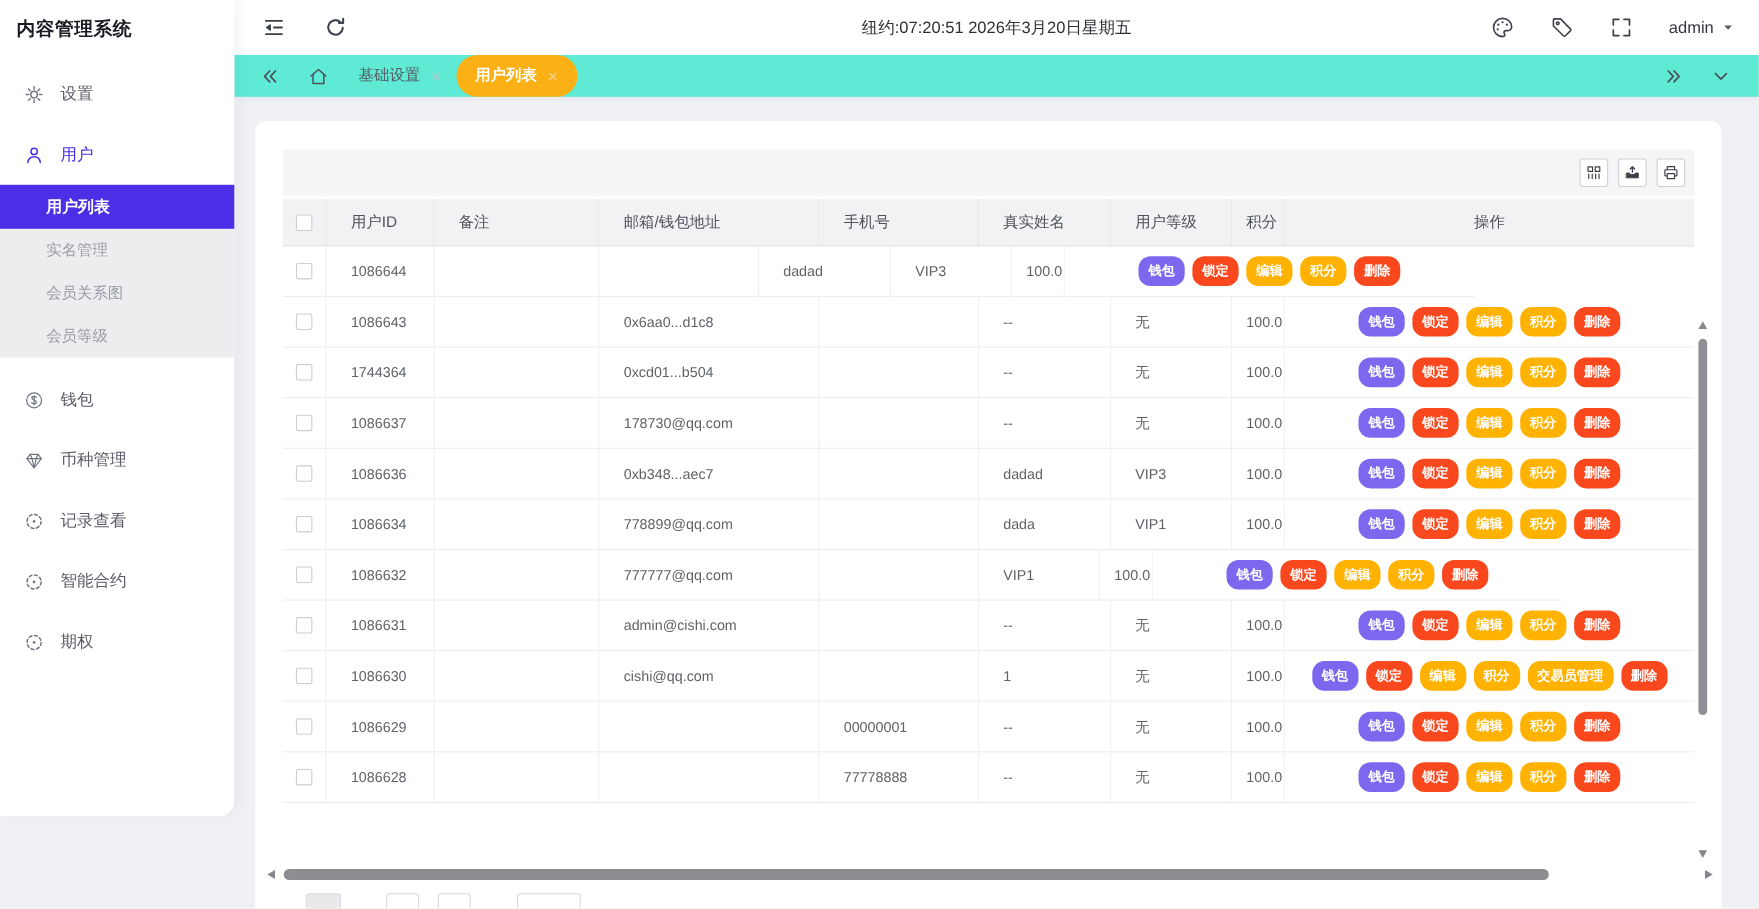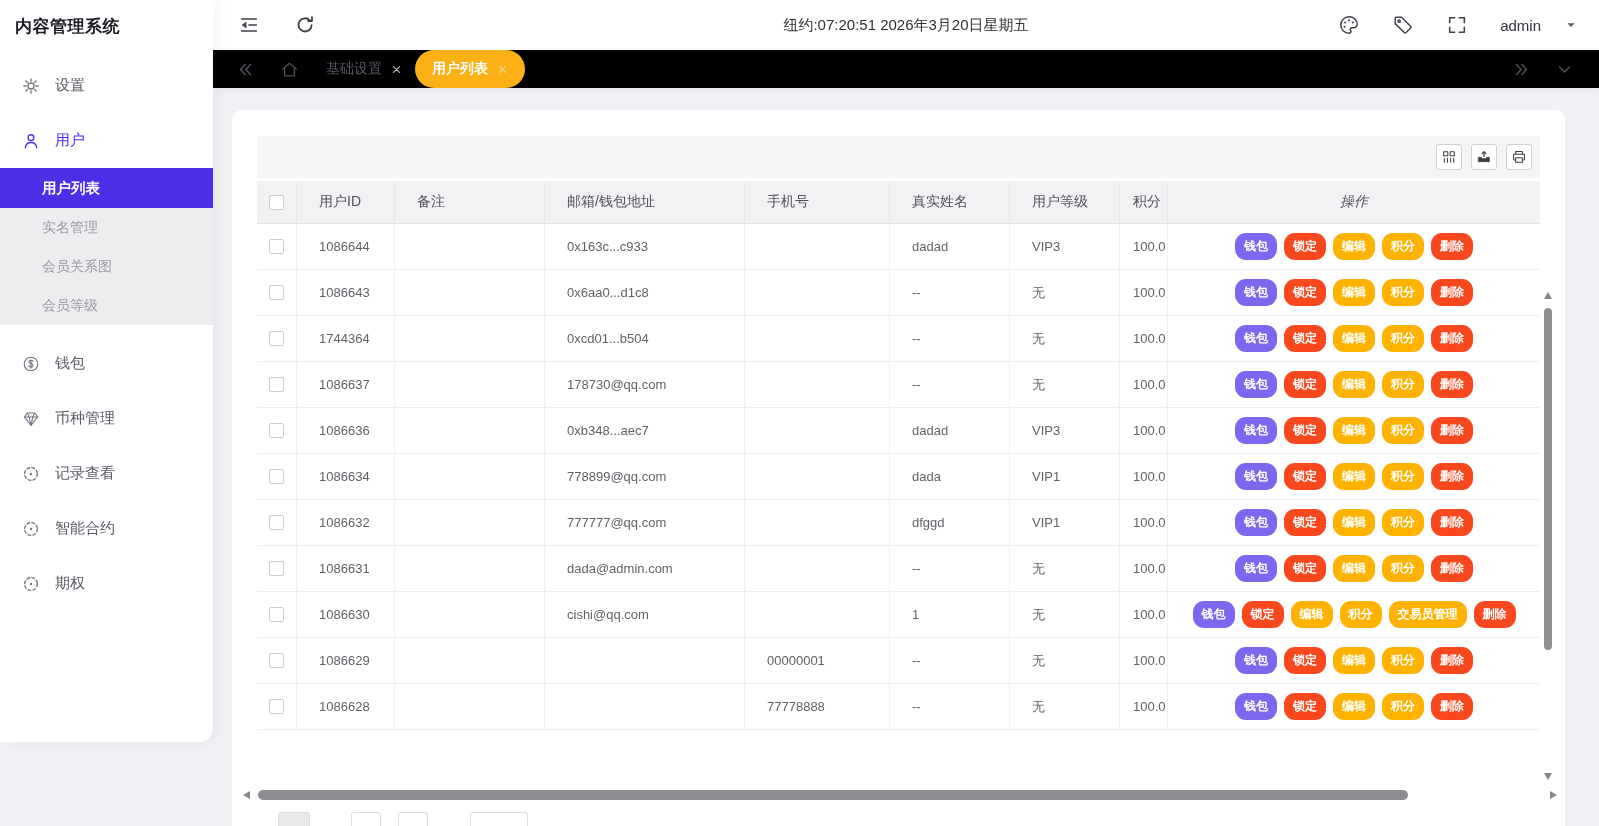--- a/index.html
+++ b/index.html
@@ -24,27 +24,27 @@
   .submenu-item.active { height:40px; background:#4b2ee6; color:#fff; font-weight:bold; font-size:14.5px; }
 
   
   .topbar { position:absolute; left:213px; top:0; right:0; height:50px; background:#fff;
             display:flex; align-items:center; padding:0 22px 0 25px; }
   .tb-icon { width:22px; height:22px; color:#3d414a; display:inline-flex; cursor:pointer; }
   .tb-icon svg { width:22px; height:22px; }
   .tb-left { display:flex; align-items:center; gap:34px; }
   .clock { position:absolute; left:0; right:0; text-align:center; font-size:15px; color:#2d3036; pointer-events:none; }
   .tb-right { margin-left:auto; display:flex; align-items:center; gap:32px; z-index:2; }
-  .admin-box { display:flex; align-items:center; gap:24px; cursor:pointer; }
+  .admin-box { display:flex; align-items:center; gap:7px; cursor:pointer; }
   .admin-name { font-size:15px; color:#33363d; }
   .caret { width:12px; height:12px; display:inline-flex; color:#555a63; }
   .caret svg { width:12px; height:12px; }
 
   
-  .tabbar { position:absolute; left:213px; top:50px; right:0; height:38px; background:#000000;
+  .tabbar { position:absolute; left:213px; top:50px; right:0; height:38px; background:#5eead4;
             display:flex; align-items:center; padding:0 26px 0 24px; box-shadow:0 3px 5px rgba(40,40,70,.04); }
   .tab-ctrl { width:17px; height:17px; color:#4c505a; display:inline-flex; cursor:pointer; flex:0 0 auto; }
   .tab-ctrl svg { width:17px; height:17px; }
   .home-ic { margin-left:26px; width:19px; height:19px; color:#4c505a; }
   .home-ic svg { width:19px; height:19px; }
   .tabs { display:flex; align-items:center; margin-left:14px; flex:1; }
   .tab { height:38px; display:flex; align-items:center; gap:9px; padding:0 13px; font-size:14px;
          color:#565a63; cursor:pointer; }
   .tab .close-ic { width:11px; height:11px; color:#c0c3ca; display:inline-flex; }
   .tab .close-ic svg { width:11px; height:11px; }
@@ -320,31 +320,30 @@
               <div class="t-cell c0" style="width: 40px; flex-basis: 40px;">
                 <span class="checkbox"></span>
               </div>
               <div class="t-cell c1" style="width: 98px; flex-basis: 98px;">用户ID</div>
               <div class="t-cell c2" style="width: 150px; flex-basis: 150px;">备注</div>
               <div class="t-cell c3" style="width: 200px; flex-basis: 200px;">邮箱/钱包地址</div>
               <div class="t-cell c4" style="width: 145px; flex-basis: 145px;">手机号</div>
               <div class="t-cell c5" style="width: 120px; flex-basis: 120px;">真实姓名</div>
               <div class="t-cell c6" style="width: 110px; flex-basis: 110px;">用户等级</div>
               <div class="t-cell c7" style="width: 48px; flex-basis: 48px;">积分</div>
-              <div class="t-cell c8" style="width: 372px; flex-basis: 372px; font-style: italic;">操作</div>
+              <div class="t-cell c8" style="width: 372px; flex-basis: 372px;">操作</div>
             </div>
           </div>
         <div class="t-body" id="tbody">
             <div class="t-row">
               <div class="t-cell c0" style="width: 40px; flex-basis: 40px;">
                 <span class="checkbox"></span>
               </div>
               <div class="t-cell c1" style="width: 98px; flex-basis: 98px;">1086644</div>
               <div class="t-cell c2" style="width: 150px; flex-basis: 150px;"></div>
-              <div class="t-cell c3" style="width: 200px; flex-basis: 200px;">0x163c...c933</div>
               <div class="t-cell c4" style="width: 145px; flex-basis: 145px;"></div>
               <div class="t-cell c5" style="width: 120px; flex-basis: 120px;">dadad</div>
               <div class="t-cell c6" style="width: 110px; flex-basis: 110px;">VIP3</div>
               <div class="t-cell c7" style="width: 48px; flex-basis: 48px;">100.0</div>
               <div class="t-cell c8" style="width: 372px; flex-basis: 372px;">
                 <button class="btn-act act-purple">钱包</button>
                 <button class="btn-act act-red">锁定</button>
                 <button class="btn-act act-yellow">编辑</button>
                 <button class="btn-act act-yellow">积分</button>
                 <button class="btn-act act-red">删除</button>
@@ -446,38 +445,37 @@
               </div>
             </div>
             <div class="t-row">
               <div class="t-cell c0" style="width: 40px; flex-basis: 40px;">
                 <span class="checkbox"></span>
               </div>
               <div class="t-cell c1" style="width: 98px; flex-basis: 98px;">1086632</div>
               <div class="t-cell c2" style="width: 150px; flex-basis: 150px;"></div>
               <div class="t-cell c3" style="width: 200px; flex-basis: 200px; text-align: center;">777777@qq.com</div>
               <div class="t-cell c4" style="width: 145px; flex-basis: 145px;"></div>
-              <div class="t-cell c5" style="width: 120px; flex-basis: 120px;">dfggd</div>
               <div class="t-cell c6" style="width: 110px; flex-basis: 110px;">VIP1</div>
               <div class="t-cell c7" style="width: 48px; flex-basis: 48px;">100.0</div>
               <div class="t-cell c8" style="width: 372px; flex-basis: 372px;">
                 <button class="btn-act act-purple">钱包</button>
                 <button class="btn-act act-red">锁定</button>
                 <button class="btn-act act-yellow">编辑</button>
                 <button class="btn-act act-yellow">积分</button>
                 <button class="btn-act act-red">删除</button>
               </div>
             </div>
             <div class="t-row">
               <div class="t-cell c0" style="width: 40px; flex-basis: 40px;">
                 <span class="checkbox"></span>
               </div>
               <div class="t-cell c1" style="width: 98px; flex-basis: 98px;">1086631</div>
               <div class="t-cell c2" style="width: 150px; flex-basis: 150px;"></div>
-              <div class="t-cell c3" style="width: 200px; flex-basis: 200px;">dada@admin.com</div>
+              <div class="t-cell c3" style="width: 200px; flex-basis: 200px;">admin@cishi.com</div>
               <div class="t-cell c4" style="width: 145px; flex-basis: 145px;"></div>
               <div class="t-cell c5" style="width: 120px; flex-basis: 120px;">--</div>
               <div class="t-cell c6" style="width: 110px; flex-basis: 110px;">无</div>
               <div class="t-cell c7" style="width: 48px; flex-basis: 48px;">100.0</div>
               <div class="t-cell c8" style="width: 372px; flex-basis: 372px;">
                 <button class="btn-act act-purple">钱包</button>
                 <button class="btn-act act-red">锁定</button>
                 <button class="btn-act act-yellow">编辑</button>
                 <button class="btn-act act-yellow">积分</button>
                 <button class="btn-act act-red">删除</button>

